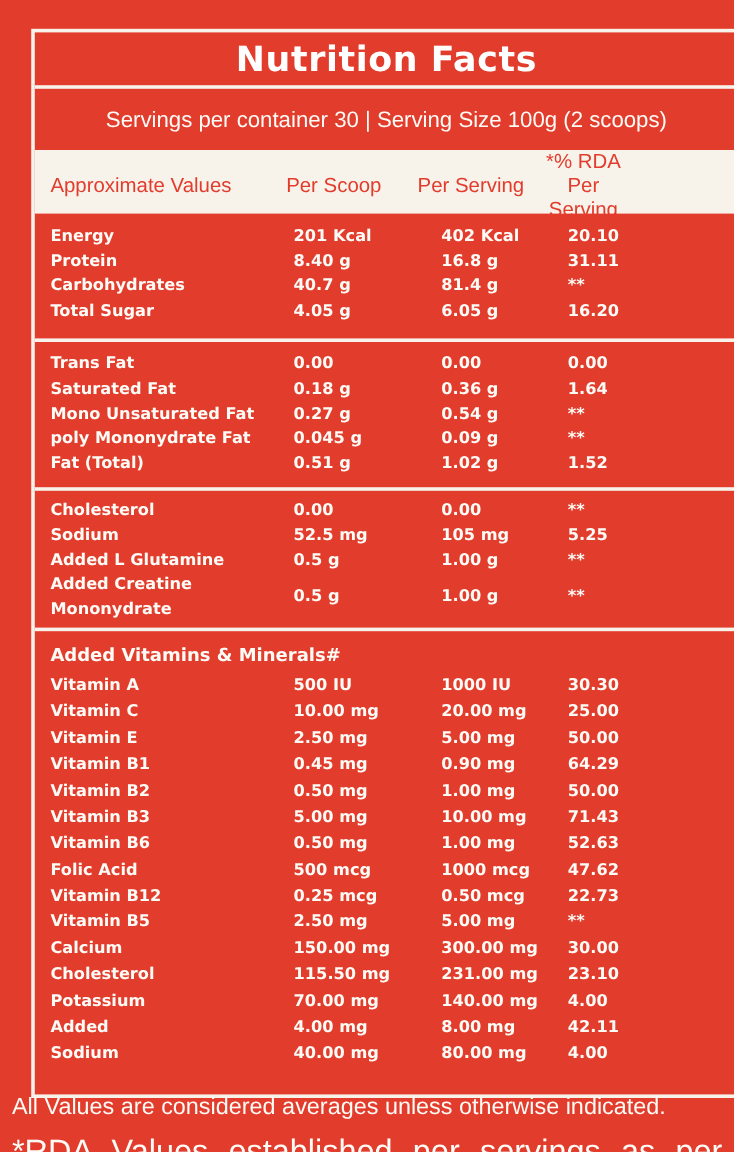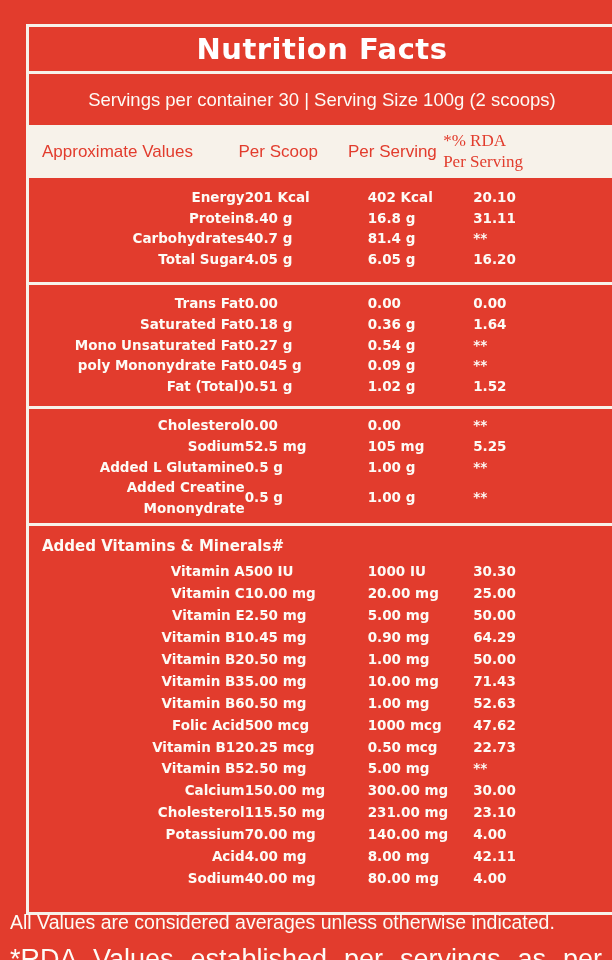--- a/index.html
+++ b/index.html
@@ -39,31 +39,30 @@
   }
   .col-header{
     background:var(--cream);height:53px;color:var(--red);
     font-size:17px;
   }
   .col-header .c-label{padding-left:13px;}
   .col-header .c-scoop,.col-header .c-serving{
     text-align:center;transform:translateX(-28px);
   }
   .col-header .c-rda{
-    width:86px;text-align:left;line-height:1.18;
+    width:86px;text-align:center;line-height:1.18;
     transform:translateX(-30px);
-    font-family:Liberation Serif, serif;
   }
   .section{color:var(--text-white);}
   .section + .section{border-top:3px solid var(--cream);}
   .row{
     font-family:"DejaVu Sans",sans-serif;
     font-weight:bold;font-size:13.5px;line-height:20.6px;
   }
-  .row .c-label{padding-left:13px;text-align:right;}
+  .row .c-label{padding-left:13px;}
   .sec-0{padding:9px 0 13px;}
   .sec-1{padding:8px 0 10px;}
   .sec-2{padding:6px 0 5px;}
   .sec-3{padding:5px 0 22px;}
   .sec-3 .row{line-height:21.9px;}
   .section-heading{
     font-family:"DejaVu Sans",sans-serif;
     font-weight:bold;font-size:15px;color:var(--text-white);
     padding:6px 0 6px 13px;
   }
@@ -266,21 +265,21 @@
     <div class="c-serving">231.00 mg</div>
     <div class="c-rda">23.10</div>
   </div>
           <div class="row grid">
     <div class="c-label">Potassium</div>
     <div class="c-scoop">70.00 mg</div>
     <div class="c-serving">140.00 mg</div>
     <div class="c-rda">4.00</div>
   </div>
           <div class="row grid">
-    <div class="c-label">Acid</div>
+    <div class="c-label">Added</div>
     <div class="c-scoop">4.00 mg</div>
     <div class="c-serving">8.00 mg</div>
     <div class="c-rda">42.11</div>
   </div>
           <div class="row grid">
     <div class="c-label">Sodium</div>
     <div class="c-scoop">40.00 mg</div>
     <div class="c-serving">80.00 mg</div>
     <div class="c-rda">4.00</div>
   </div>

